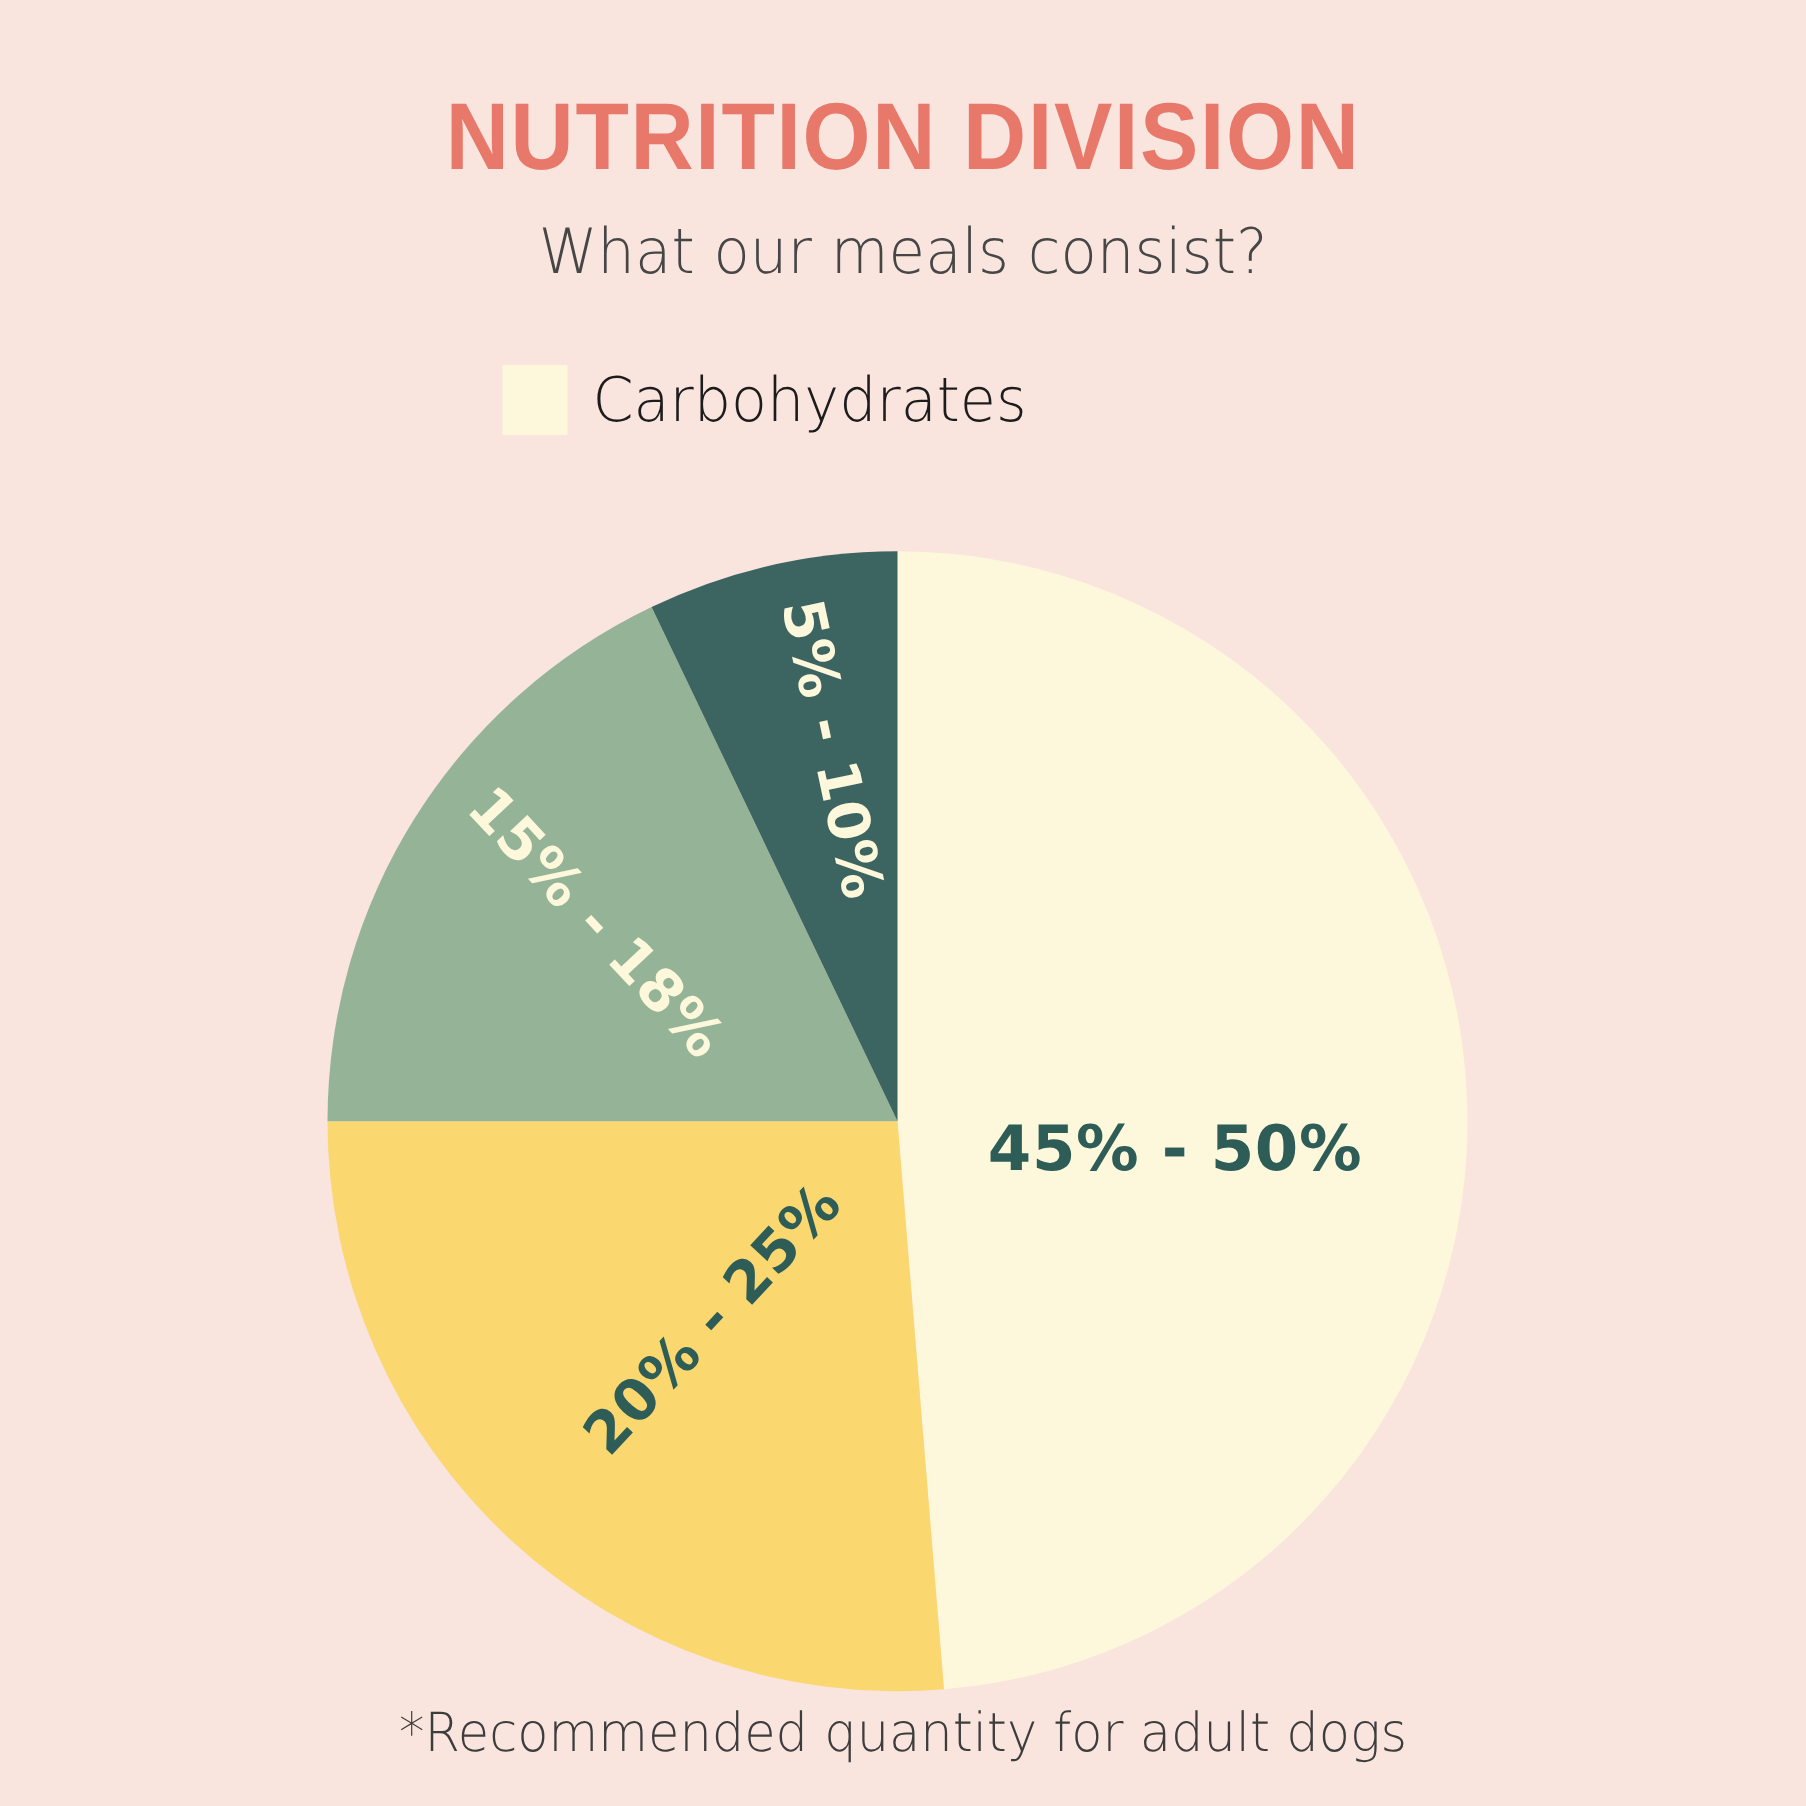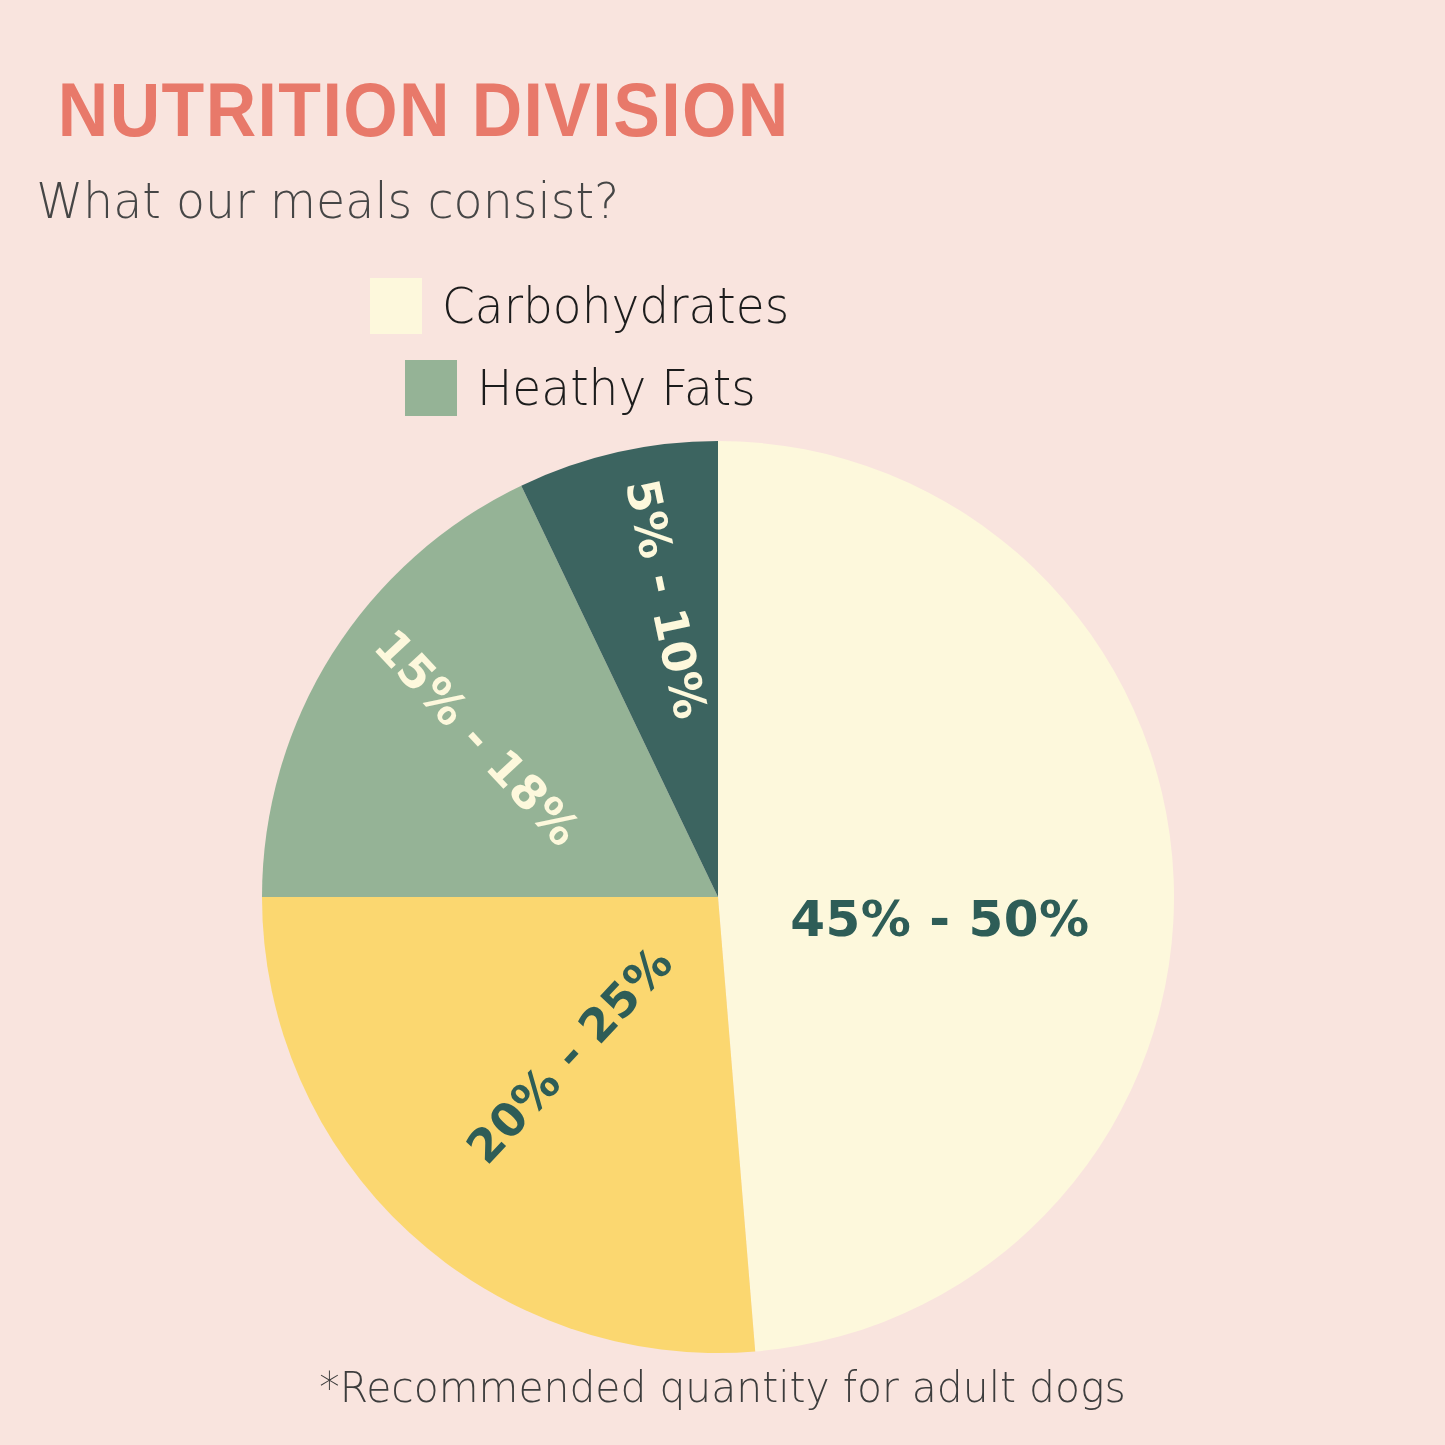--- a/index.html
+++ b/index.html
@@ -21,20 +21,21 @@
     height: 1445px;
     background: #F9E4DE;
   }
 
   
   .header {
     position: absolute;
     left: 0;
     top: 72px;
     width: 1445px;
+    text-align: center;
   }
   .title {
     font-family: "Liberation Sans Narrow", "Liberation Sans", sans-serif;
     font-weight: bold;
     font-size: 76px;
     letter-spacing: 1.5px;
     color: #E8796A;
     line-height: 1.0;
     margin: 0;
     transform: scaleX(0.92);
@@ -47,22 +48,23 @@
     line-height: 1.0;
     margin: 0;
     padding-top: 28px;
     transform: scaleX(0.95);
   }
 
   
   .legend {
     position: absolute;
     left: 0;
-    top: 278px;
+    top: 292px;
     width: 1173px;
+    padding-left: 32px;
   }
   .legend-row {
     display: flex;
     justify-content: center;
     align-items: center;
     gap: 28px;
     margin-bottom: 26px;
   }
   .legend-item {
     display: flex;
@@ -129,24 +131,20 @@
   </div>
 
   <div class="legend">
     <div class="legend-row">
       <div class="legend-item">
         <span class="legend-swatch" style="background-color: rgb(253, 248, 220);"></span>
         <span class="legend-label">Carbohydrates</span>
       </div>
     </div>
     <div class="legend-row">
-      <div class="legend-item">
-        <span class="legend-swatch" style="background-color: rgb(149, 179, 150);"></span>
-        <span class="legend-label">Heathy Fats</span>
-      </div>
     </div>
   </div>
 
   <div class="pie-wrap">
     <svg class="pie" width="1445" height="1445" viewBox="0 0 1445 1445">
       <g id="pie-slices">
           <path d="M 718 897 L 718.00 441.00 A 456 456 0 0 1 755.21 1351.48 Z" fill="#FDF8DC"></path>
           <path d="M 718 897 L 755.21 1351.48 A 456 456 0 0 1 262.00 897.00 Z" fill="#FBD770"></path>
           <path d="M 718 897 L 262.00 897.00 A 456 456 0 0 1 521.26 485.63 Z" fill="#95B396"></path>
           <path d="M 718 897 L 521.26 485.63 A 456 456 0 0 1 718.00 441.00 Z" fill="#3C6460"></path>

